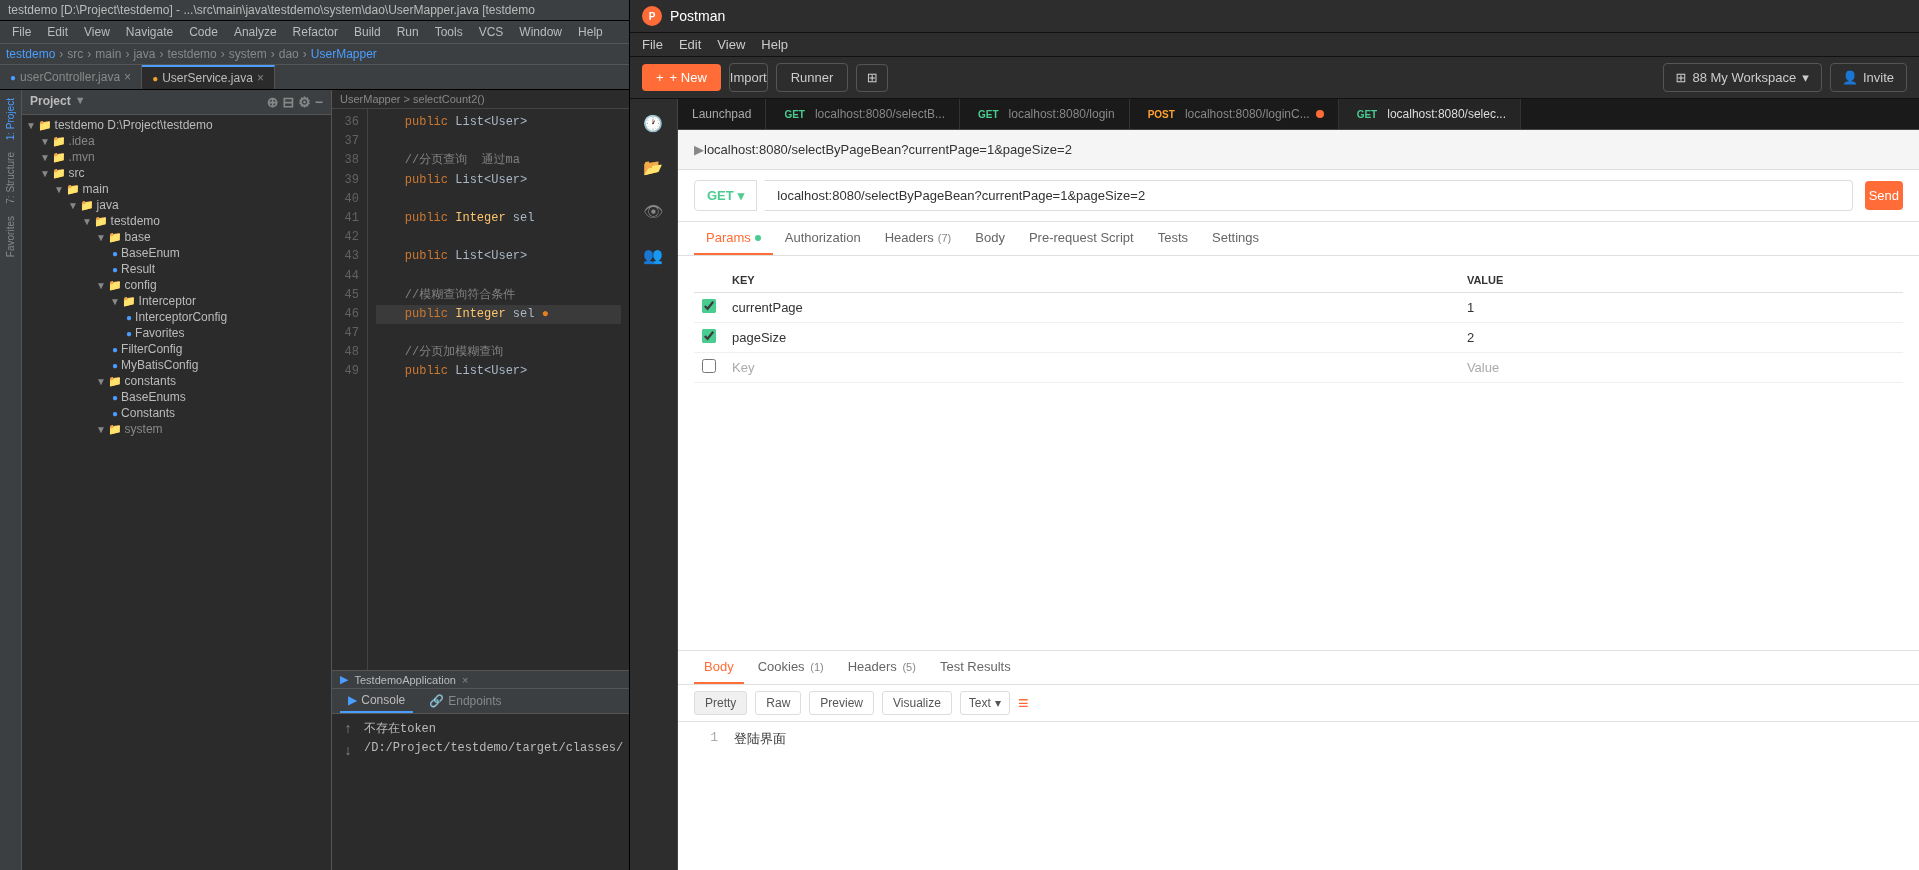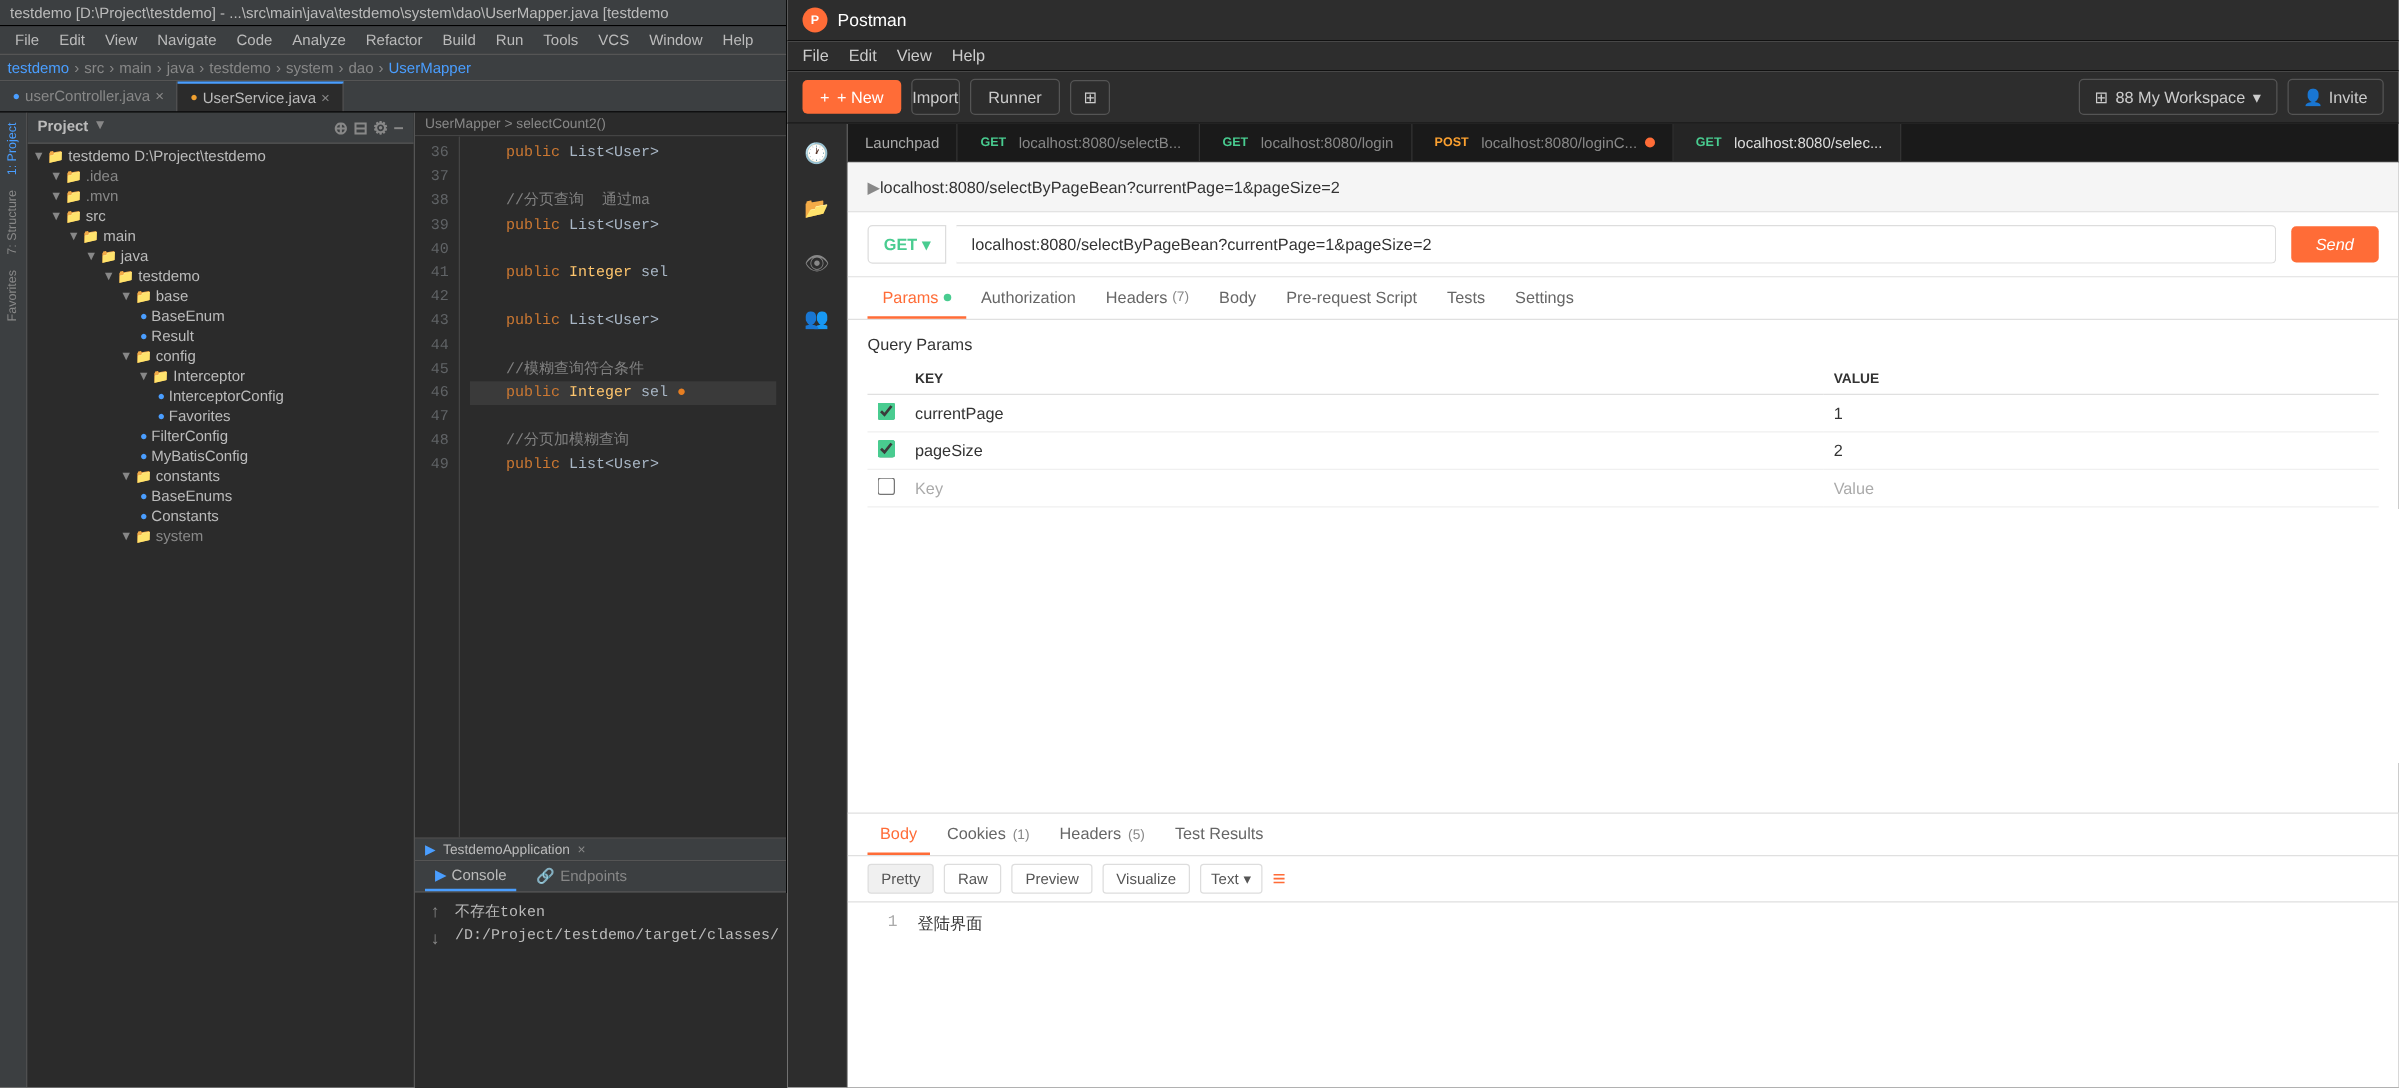--- a/index.html
+++ b/index.html
@@ -486,26 +486,25 @@
       font-size: 13px;
       color: #333;
       background: #fff;
       outline: none;
     }
 
     .send-btn {
       background: #ff6c37;
       color: white;
       border: none;
-      padding: 7px 20px;
+      padding: 7px 4px;
       border-radius: 4px;
       font-size: 13px;
       cursor: pointer;
       margin-left: 4px;
-      font-style: italic;
     }
 
     .request-tabs-nav {
       display: flex;
       align-items: center;
       border-bottom: 1px solid #e0e0e0;
       background: #fff;
       padding: 0 16px;
     }
 
@@ -1055,21 +1054,20 @@
           </div>
           <div class="req-tab">
             <span>Tests</span>
           </div>
           <div class="req-tab">
             <span>Settings</span>
           </div>
         </div>
 
         <div class="params-area">
-          <div class="params-title">Query Params</div>
           <table class="params-table">
             <thead>
               <tr>
                 <th style="width:24px;"></th>
                 <th>KEY</th>
                 <th>VALUE</th>
               </tr>
             </thead>
             <tbody>
               <tr>

